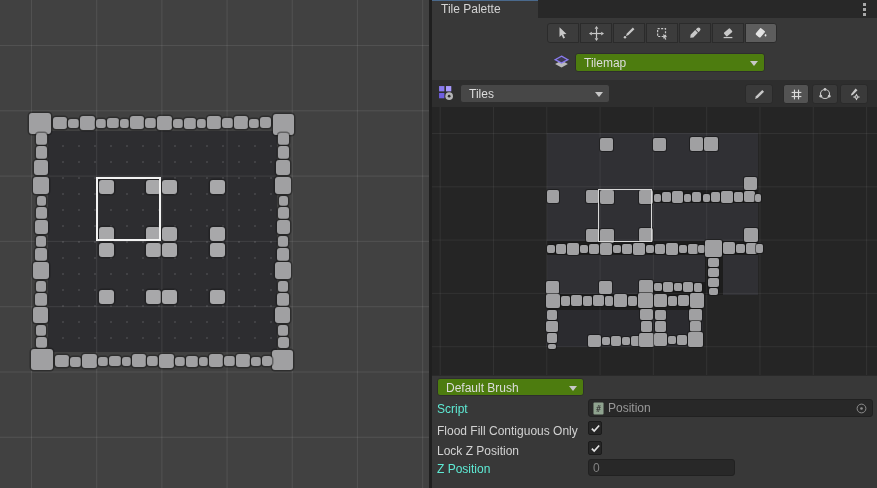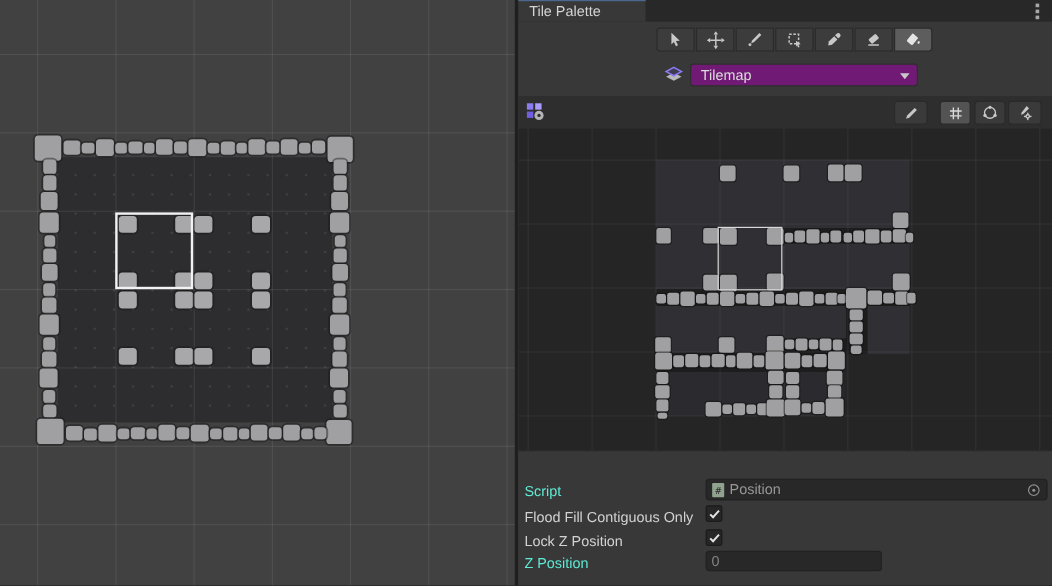--- a/index.html
+++ b/index.html
@@ -43,21 +43,21 @@
   
   #tools { position:absolute; left:115px; top:23px; display:flex; gap:1px; }
   .toolbtn {
     width:32px; height:20px; background:#3c3c3c; border:1px solid #2b2b2b;
     display:flex; align-items:center; justify-content:center; cursor:pointer;
   }
   .toolbtn:first-child { border-radius:3px 0 0 3px; }
   .toolbtn:last-child { border-radius:0 3px 3px 0; }
   .toolbtn.active { background:#5d5d5d; }
   .dd {
-    position:absolute; background:#701a75; border:1px solid #2e2e2e; border-radius:3px;
+    position:absolute; background:#4d7c0f; border:1px solid #2e2e2e; border-radius:3px;
     color:#dddddd; line-height:16px; padding:1px 18px 0 8px; cursor:pointer;
     white-space:nowrap; overflow:hidden;
   }
   .dd .arrow { position:absolute; right:6px; top:7px; width:0; height:0;
     border-left:4px solid transparent; border-right:4px solid transparent; border-top:5px solid #c8c8c8; }
   #tilemap-icon { position:absolute; left:121px; top:54px; }
   #tilemap-dd { left:143px; top:53px; width:190px; height:19px; }
   #palette-header { position:absolute; left:0; top:80px; width:445px; height:27px; background:#2e2e2e; }
   #tiles-icon { position:absolute; left:6px; top:85px; }
   #tiles-dd { left:28px; top:84px; width:150px; height:19px; background:#474747; }
@@ -267,20 +267,24 @@
     </div>
 
     <div id="palette-header"></div>
     <svg id="tiles-icon" width="17" height="17" viewBox="0 0 16 16">
       <rect x="1" y="1" width="5" height="5" fill="#8a7bf0"></rect>
         <rect x="7.5" y="1" width="5" height="5" fill="#a99bff"></rect>
       <rect x="1" y="7.5" width="5" height="5" fill="#6f5fe0"></rect>
       <circle cx="10.5" cy="10.5" r="3.6" fill="#b5b5b7"></circle>
         <circle cx="10.5" cy="10.5" r="1.3" fill="#2e2e2e"></circle>
     </svg>
+    <div id="tiles-dd" class="dd">
+      <span>Tiles</span>
+      <span class="arrow"></span>
+    </div>
     <div class="hdrbtn" style="left:313px;width:28px">
       <svg width="13" height="13" viewBox="0 0 16 16">
           <path d="M2.5 13.5 L3.6 10.2 L11.4 2.4 L13.6 4.6 L5.8 12.4 Z" fill="#c8c8c8"></path>
         </svg>
     </div>
     <div class="hdrbtn active" style="left:351px;width:26px">
       <svg width="13" height="13" viewBox="0 0 16 16">
           <g stroke="#dadada" stroke-width="1.4">
             <line x1="5.5" y1="2" x2="5.5" y2="14"></line>
             <line x1="10.5" y1="2" x2="10.5" y2="14"></line>
@@ -411,20 +415,24 @@
           <div class="tile ptile" style="left: 257px; top: 202px; width: 13px; height: 12px;"></div>
           <div class="tile ptile" style="left: 258px; top: 214px; width: 11px; height: 11px;"></div>
           <div class="tile ptile" style="left: 256px; top: 225px; width: 15px; height: 15px;"></div>
           <div class="tile ptile" style="left: 236px; top: 229px; width: 8px; height: 8px;"></div>
           <div class="tile ptile" style="left: 245px; top: 228px; width: 10px; height: 10px;"></div>
         </div>
       <div id="palette-selection" class="selbox thin" style="left: 166px; top: 82px; width: 54px; height: 53px;"></div>
     </div>
 
     <div id="inspector">
+      <div id="brush-dd" class="dd">
+        <span>Default Brush</span>
+        <span class="arrow"></span>
+      </div>
 
       <div class="ilabel dim" style="top:26px">Script</div>
       <div class="ifield" style="left:156px;top:23px;width:285px;height:18px">
         <svg width="11" height="13" viewBox="0 0 12 14">
             <rect x="0.5" y="0.5" width="11" height="13" rx="1" fill="#8fa38f"></rect>
             <text x="6" y="10.5" font-size="9" font-family="DejaVu Sans Mono, monospace" fill="#2e2e2e" text-anchor="middle">#</text>
           </svg>
         <span>Position</span>
         <svg width="13" height="13" viewBox="0 0 16 16" style="margin-left:auto">
             <circle cx="8" cy="8" r="5.4" fill="none" stroke="#8f8f8f" stroke-width="1.2"></circle>

